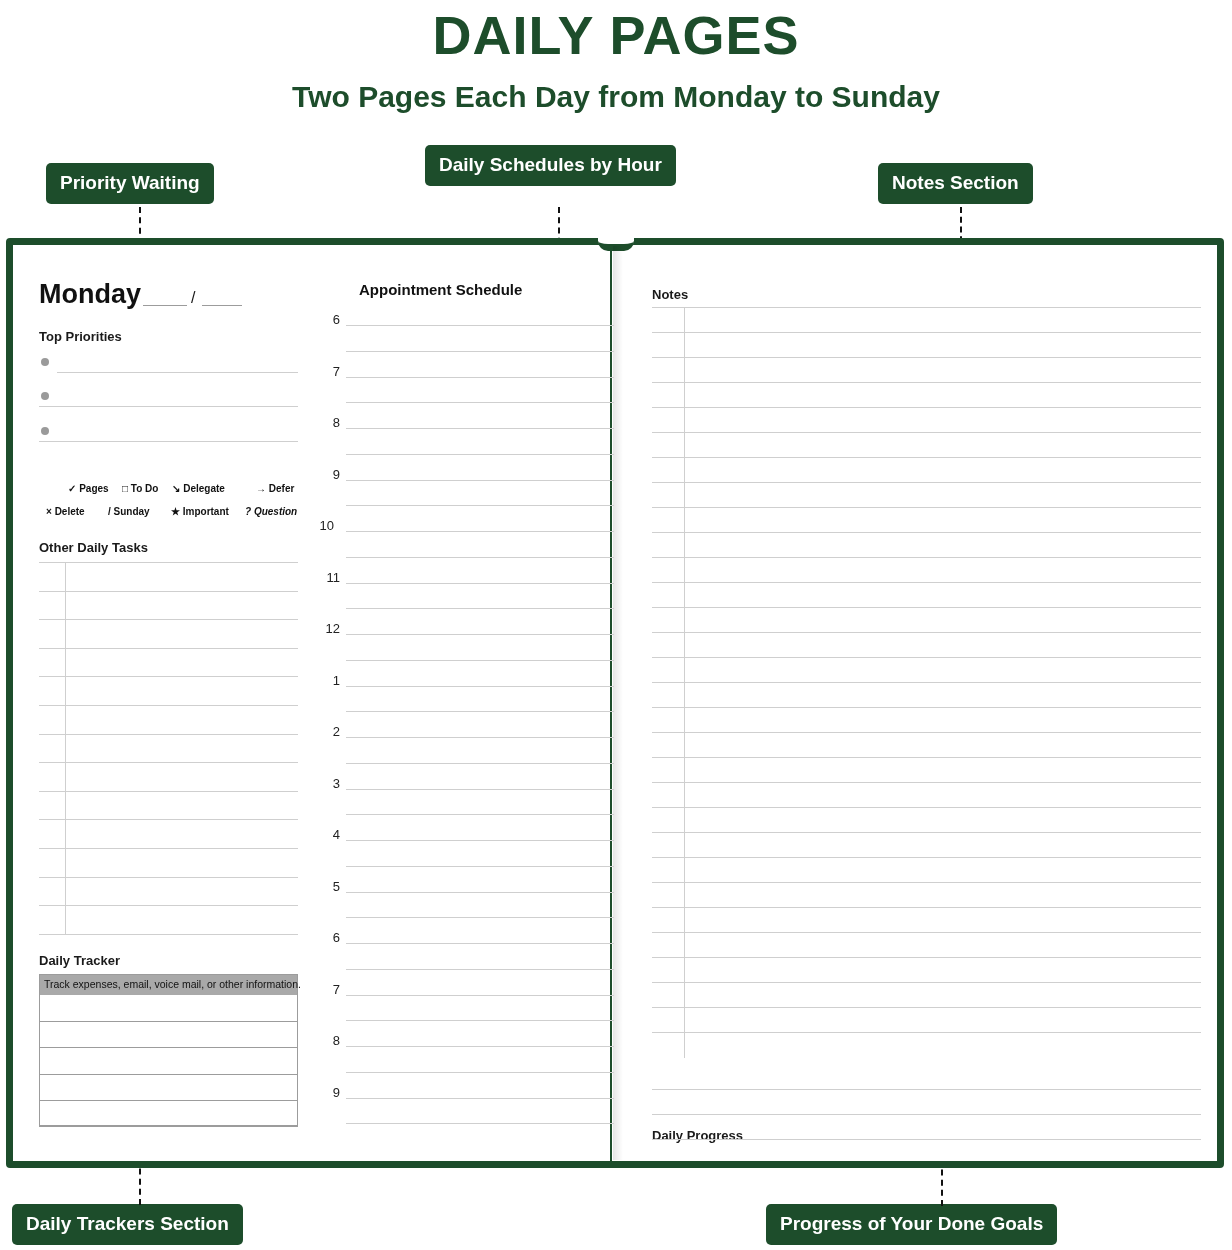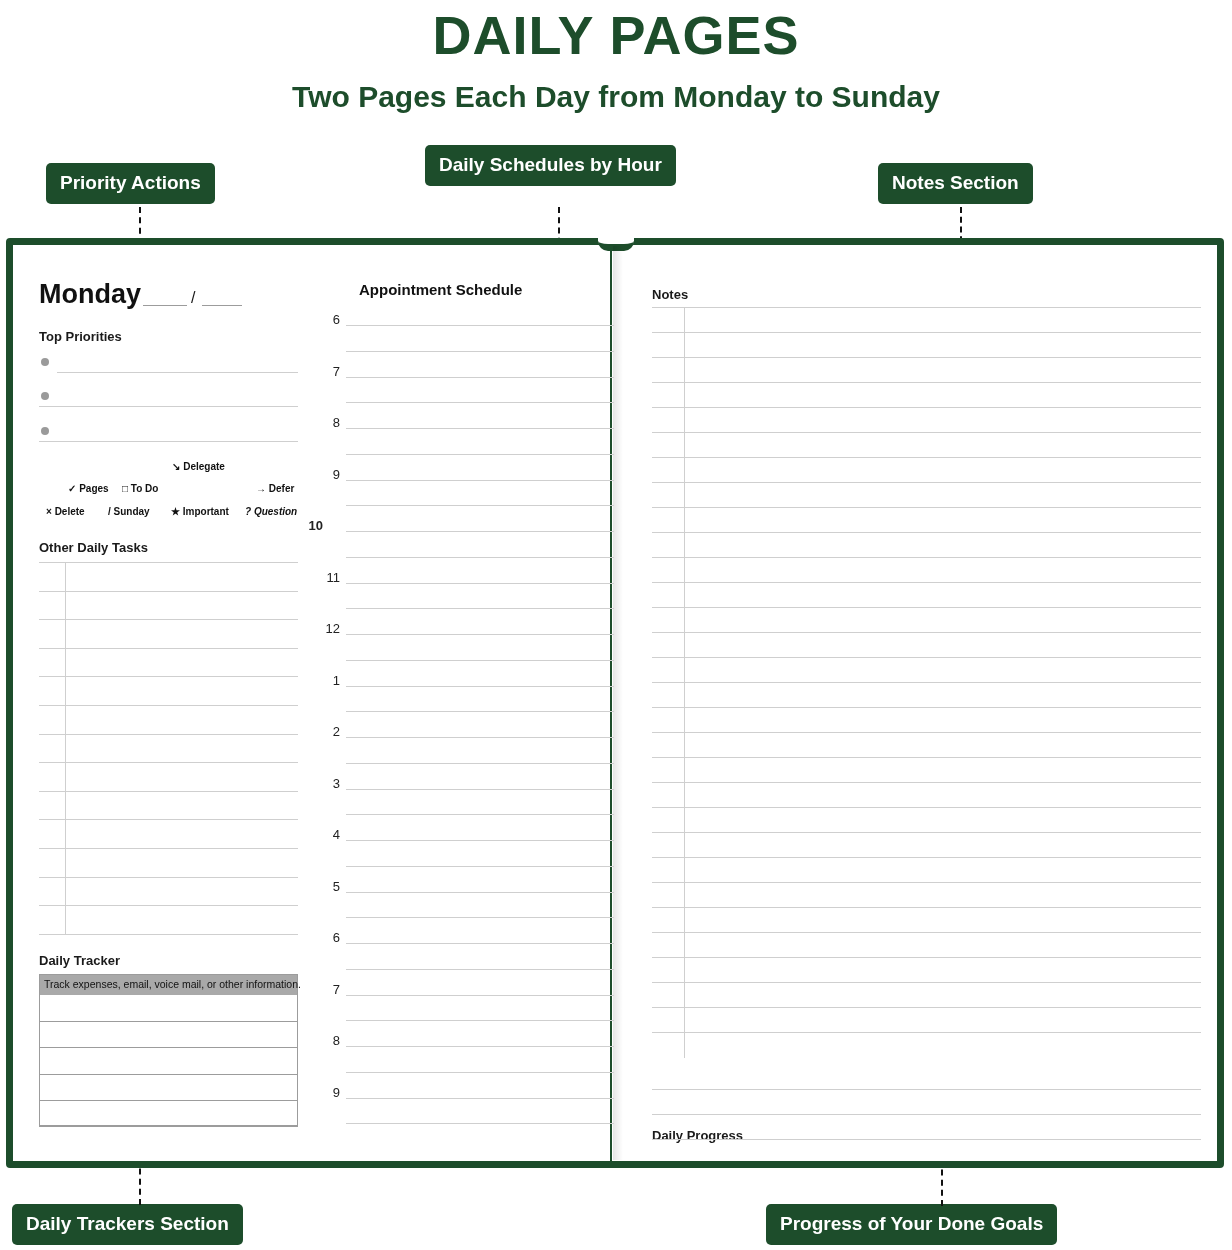--- a/index.html
+++ b/index.html
@@ -182,21 +182,21 @@
     border: 1px solid #9c9c9c;
     box-sizing: border-box;
   }
 </style>
 </head>
 <body>
 
 <div class="title">DAILY PAGES</div>
 <div class="subtitle">Two Pages Each Day from Monday to Sunday</div>
 
-<div class="pill" id="pill-priority">Priority Actions</div>
+<div class="pill" id="pill-priority">Priority Waiting</div>
 <div class="pill" id="pill-schedule">Daily Schedules by Hour</div>
 <div class="pill" id="pill-notes">Notes Section</div>
 <div class="pill" id="pill-trackers">Daily Trackers Section</div>
 <div class="pill" id="pill-progress">Progress of Your Done Goals</div>
 
 <div class="dash-v" style="left:139px; top:207px; height:130px;"></div>
 <div class="dot" style="left:135px; top:331px;"></div>
 
 <div class="dash-v" style="left:558px; top:207px; height:78px;"></div>
 <div class="dot" style="left:554px; top:281px;"></div>
@@ -232,21 +232,21 @@
 <div class="rule" style="left:39px; top:441px; width:259px;"></div>
 
 <div class="legend" style="left:68px; top:483px;">
   <span>✓</span>
   <span>Pages</span>
 </div>
 <div class="legend" style="left:122px; top:483px;">
   <span>□</span>
   <span>To Do</span>
 </div>
-<div class="legend" style="left:172px; top:461px;text-align:right;">
+<div class="legend" style="left:172px; top:483px;text-align:right;">
   <span>↘</span>
   <span>Delegate</span>
 </div>
 <div class="legend" style="left:256px; top:483px;text-align:right;">
   <span>→</span>
   <span>Defer</span>
 </div>
 
 <div class="legend" style="left:46px; top:506px;">
   <span>×</span>
@@ -303,21 +303,21 @@
     <div class="rule" style="left:346px; top:350.75px; width:268px;"></div>
     <div class="hour" style="left:318px; top:363.5px;">7</div>
     <div class="rule" style="left:346px; top:376.5px; width:268px;"></div>
     <div class="rule" style="left:346px; top:402.25px; width:268px;"></div>
     <div class="hour" style="left:318px; top:415px;">8</div>
     <div class="rule" style="left:346px; top:428px; width:268px;"></div>
     <div class="rule" style="left:346px; top:453.75px; width:268px;"></div>
     <div class="hour" style="left:318px; top:466.5px;">9</div>
     <div class="rule" style="left:346px; top:479.5px; width:268px;"></div>
     <div class="rule" style="left:346px; top:505.25px; width:268px;"></div>
-    <div class="hour" style="left:301px; top:518px;font-weight:bold;">10</div>
+    <div class="hour" style="left:312px; top:518px;">10</div>
     <div class="rule" style="left:346px; top:531px; width:268px;"></div>
     <div class="rule" style="left:346px; top:556.75px; width:268px;"></div>
     <div class="hour" style="left:318px; top:569.5px;">11</div>
     <div class="rule" style="left:346px; top:582.5px; width:268px;"></div>
     <div class="rule" style="left:346px; top:608.25px; width:268px;"></div>
     <div class="hour" style="left:318px; top:621px;">12</div>
     <div class="rule" style="left:346px; top:634px; width:268px;"></div>
     <div class="rule" style="left:346px; top:659.75px; width:268px;"></div>
     <div class="hour" style="left:318px; top:672.5px;">1</div>
     <div class="rule" style="left:346px; top:685.5px; width:268px;"></div>

